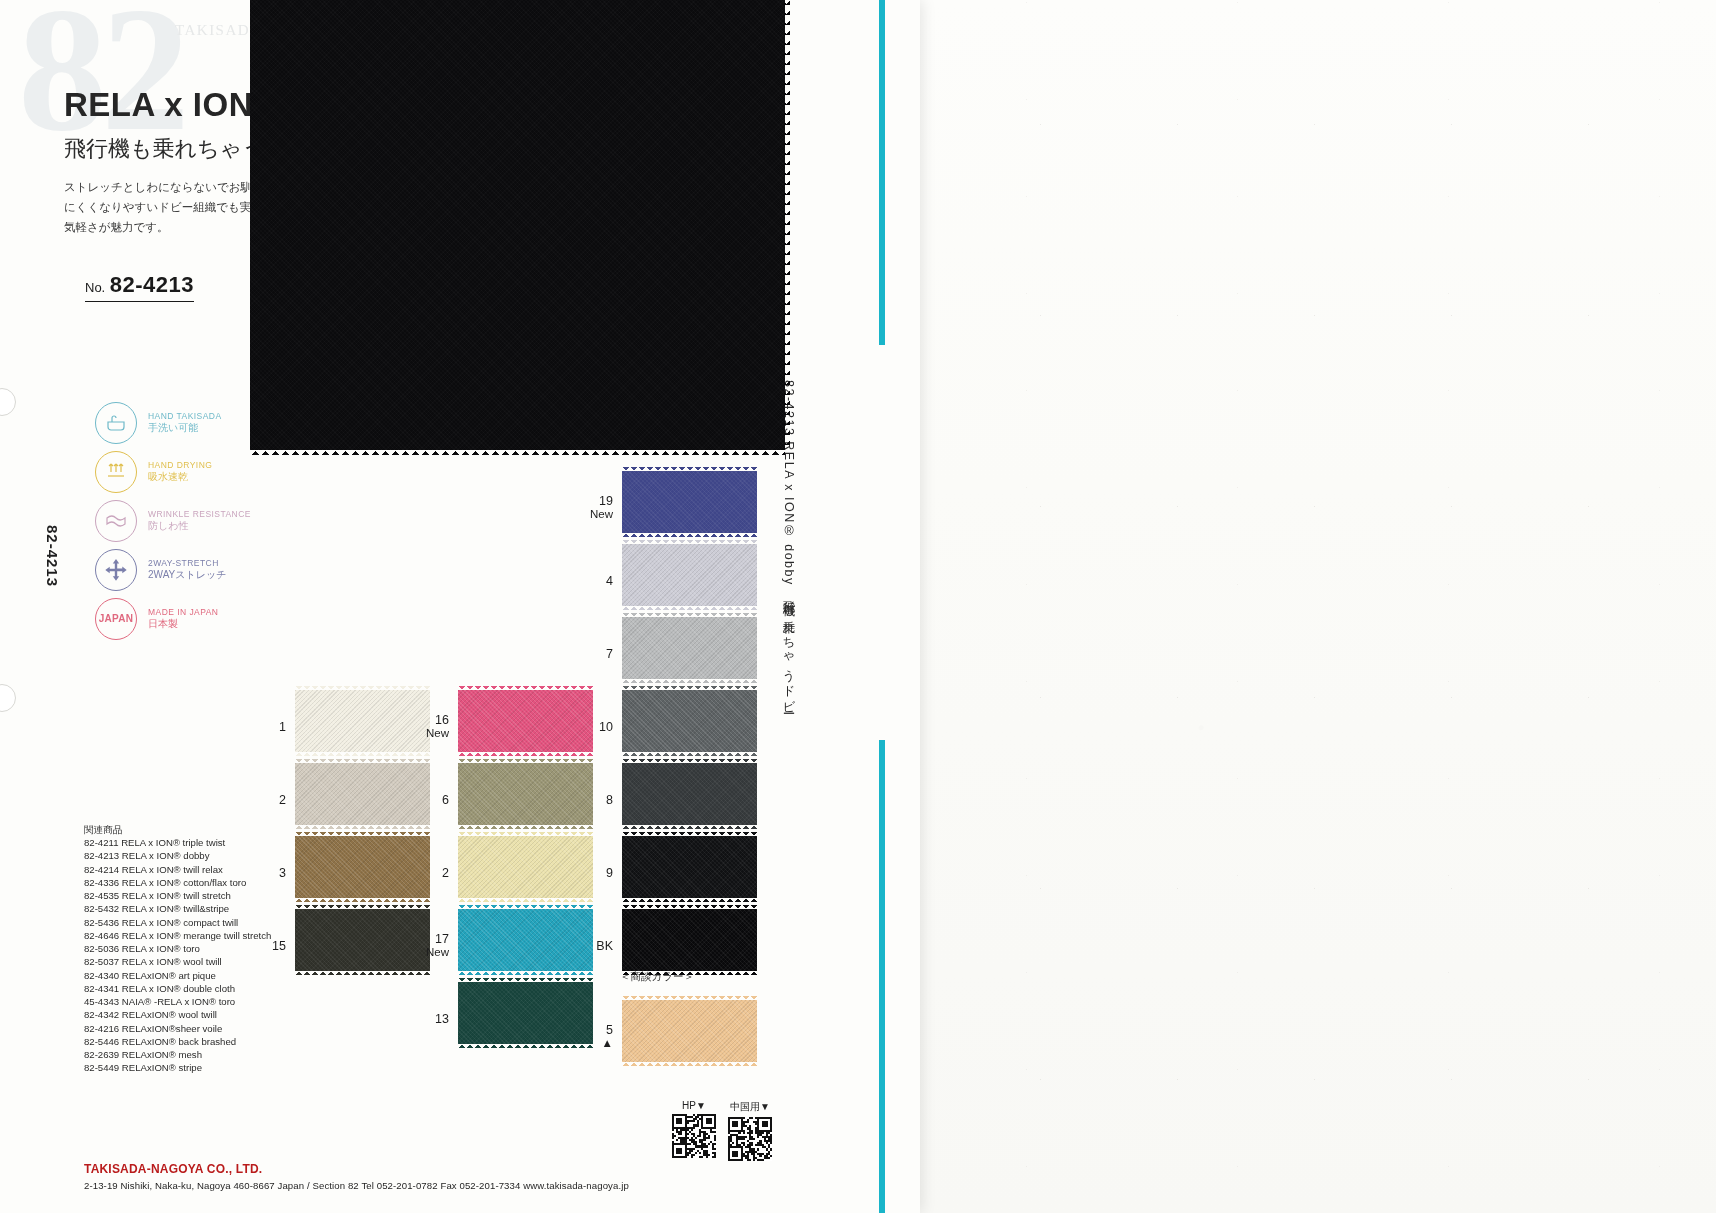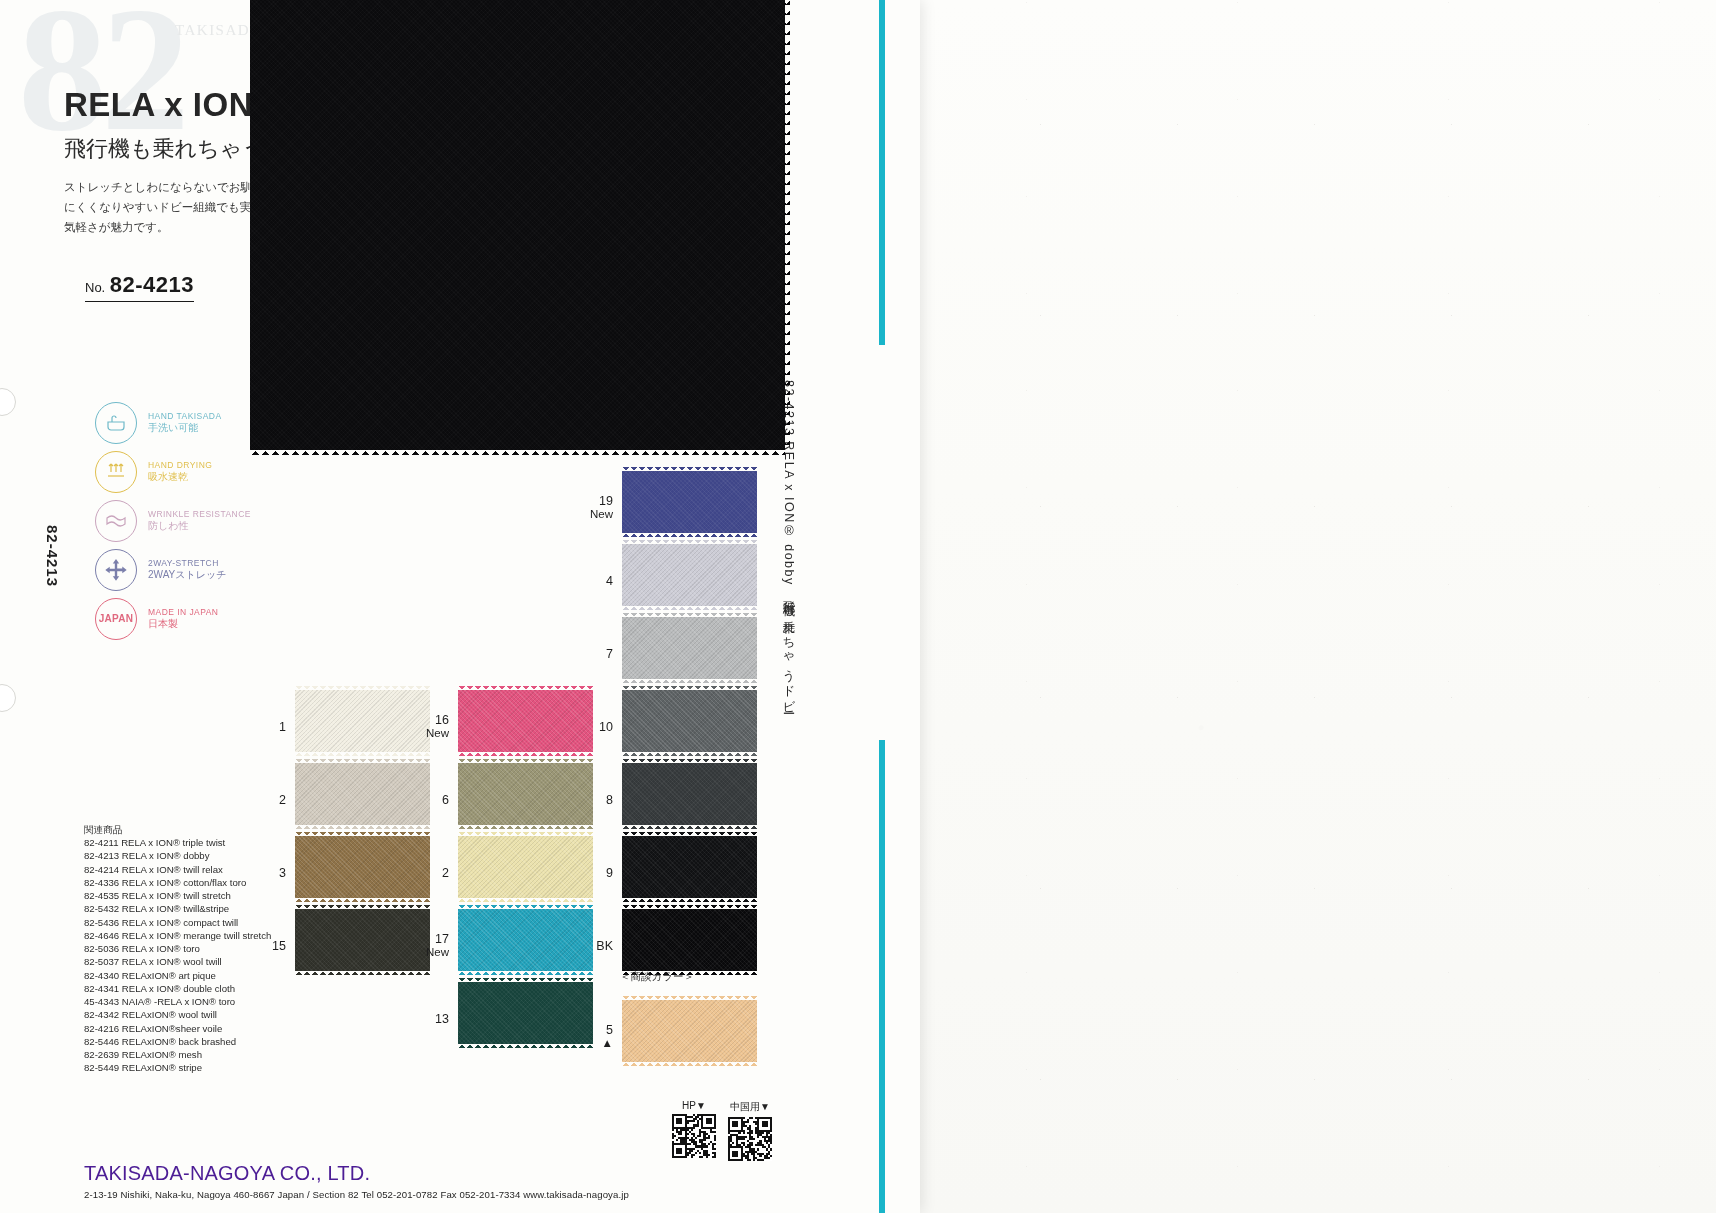--- a/index.html
+++ b/index.html
@@ -123,21 +123,21 @@
 
   
   #related{
     position:absolute;left:84px;top:823px;
     font-size:9.6px;line-height:1.38;color:#2b2b2b;white-space:nowrap;
   }
   #related .hd{font-size:9.6px;}
 
   
   #footer{position:absolute;left:84px;top:1162px;}
-  #company{font-size:20px;font-weight:400;color:#4c1d95;letter-spacing:.2px;}
+  #company{font-size:12px;font-weight:700;color:#b91c1c;letter-spacing:.2px;}
   #address{
     font-size:9.6px;color:#1f1f1f;margin-top:4px;letter-spacing:.1px;
     font-family:"Liberation Sans", sans-serif;white-space:nowrap;
   }
 
   
   #main-swatch{
     position:absolute;left:250px;top:0;width:535px;height:450px;
     background:#0b0b0d;
   }

